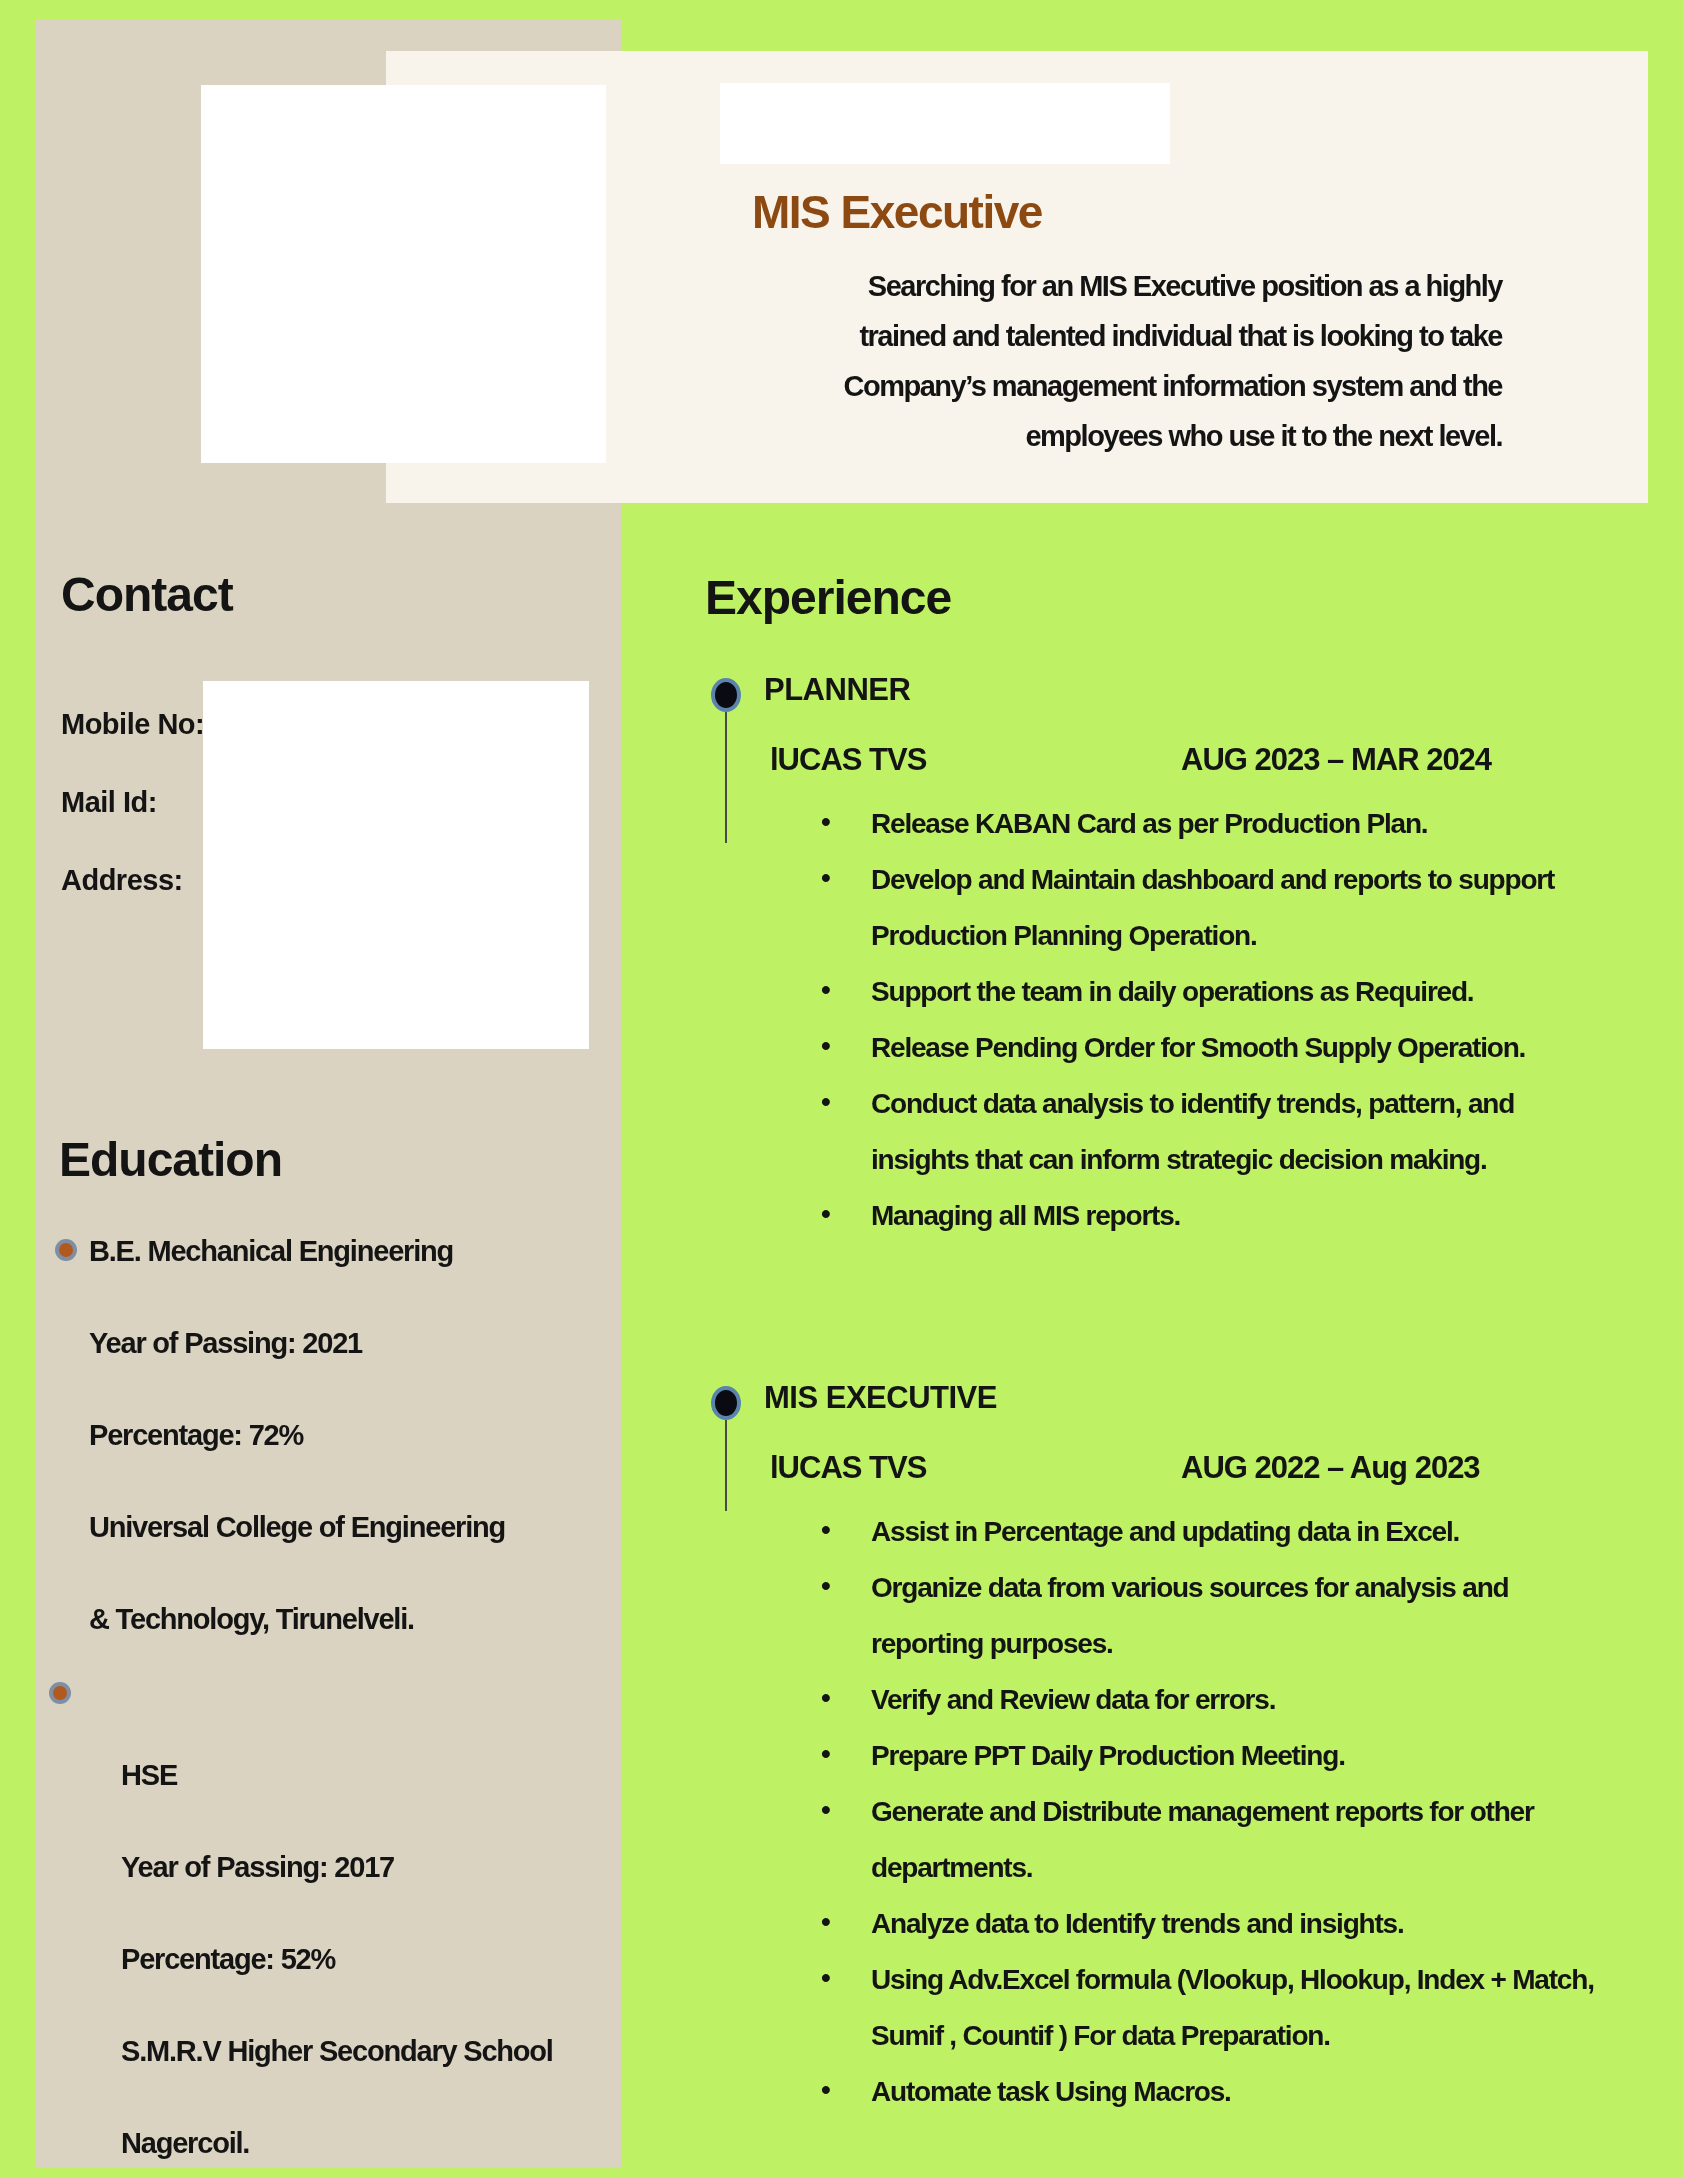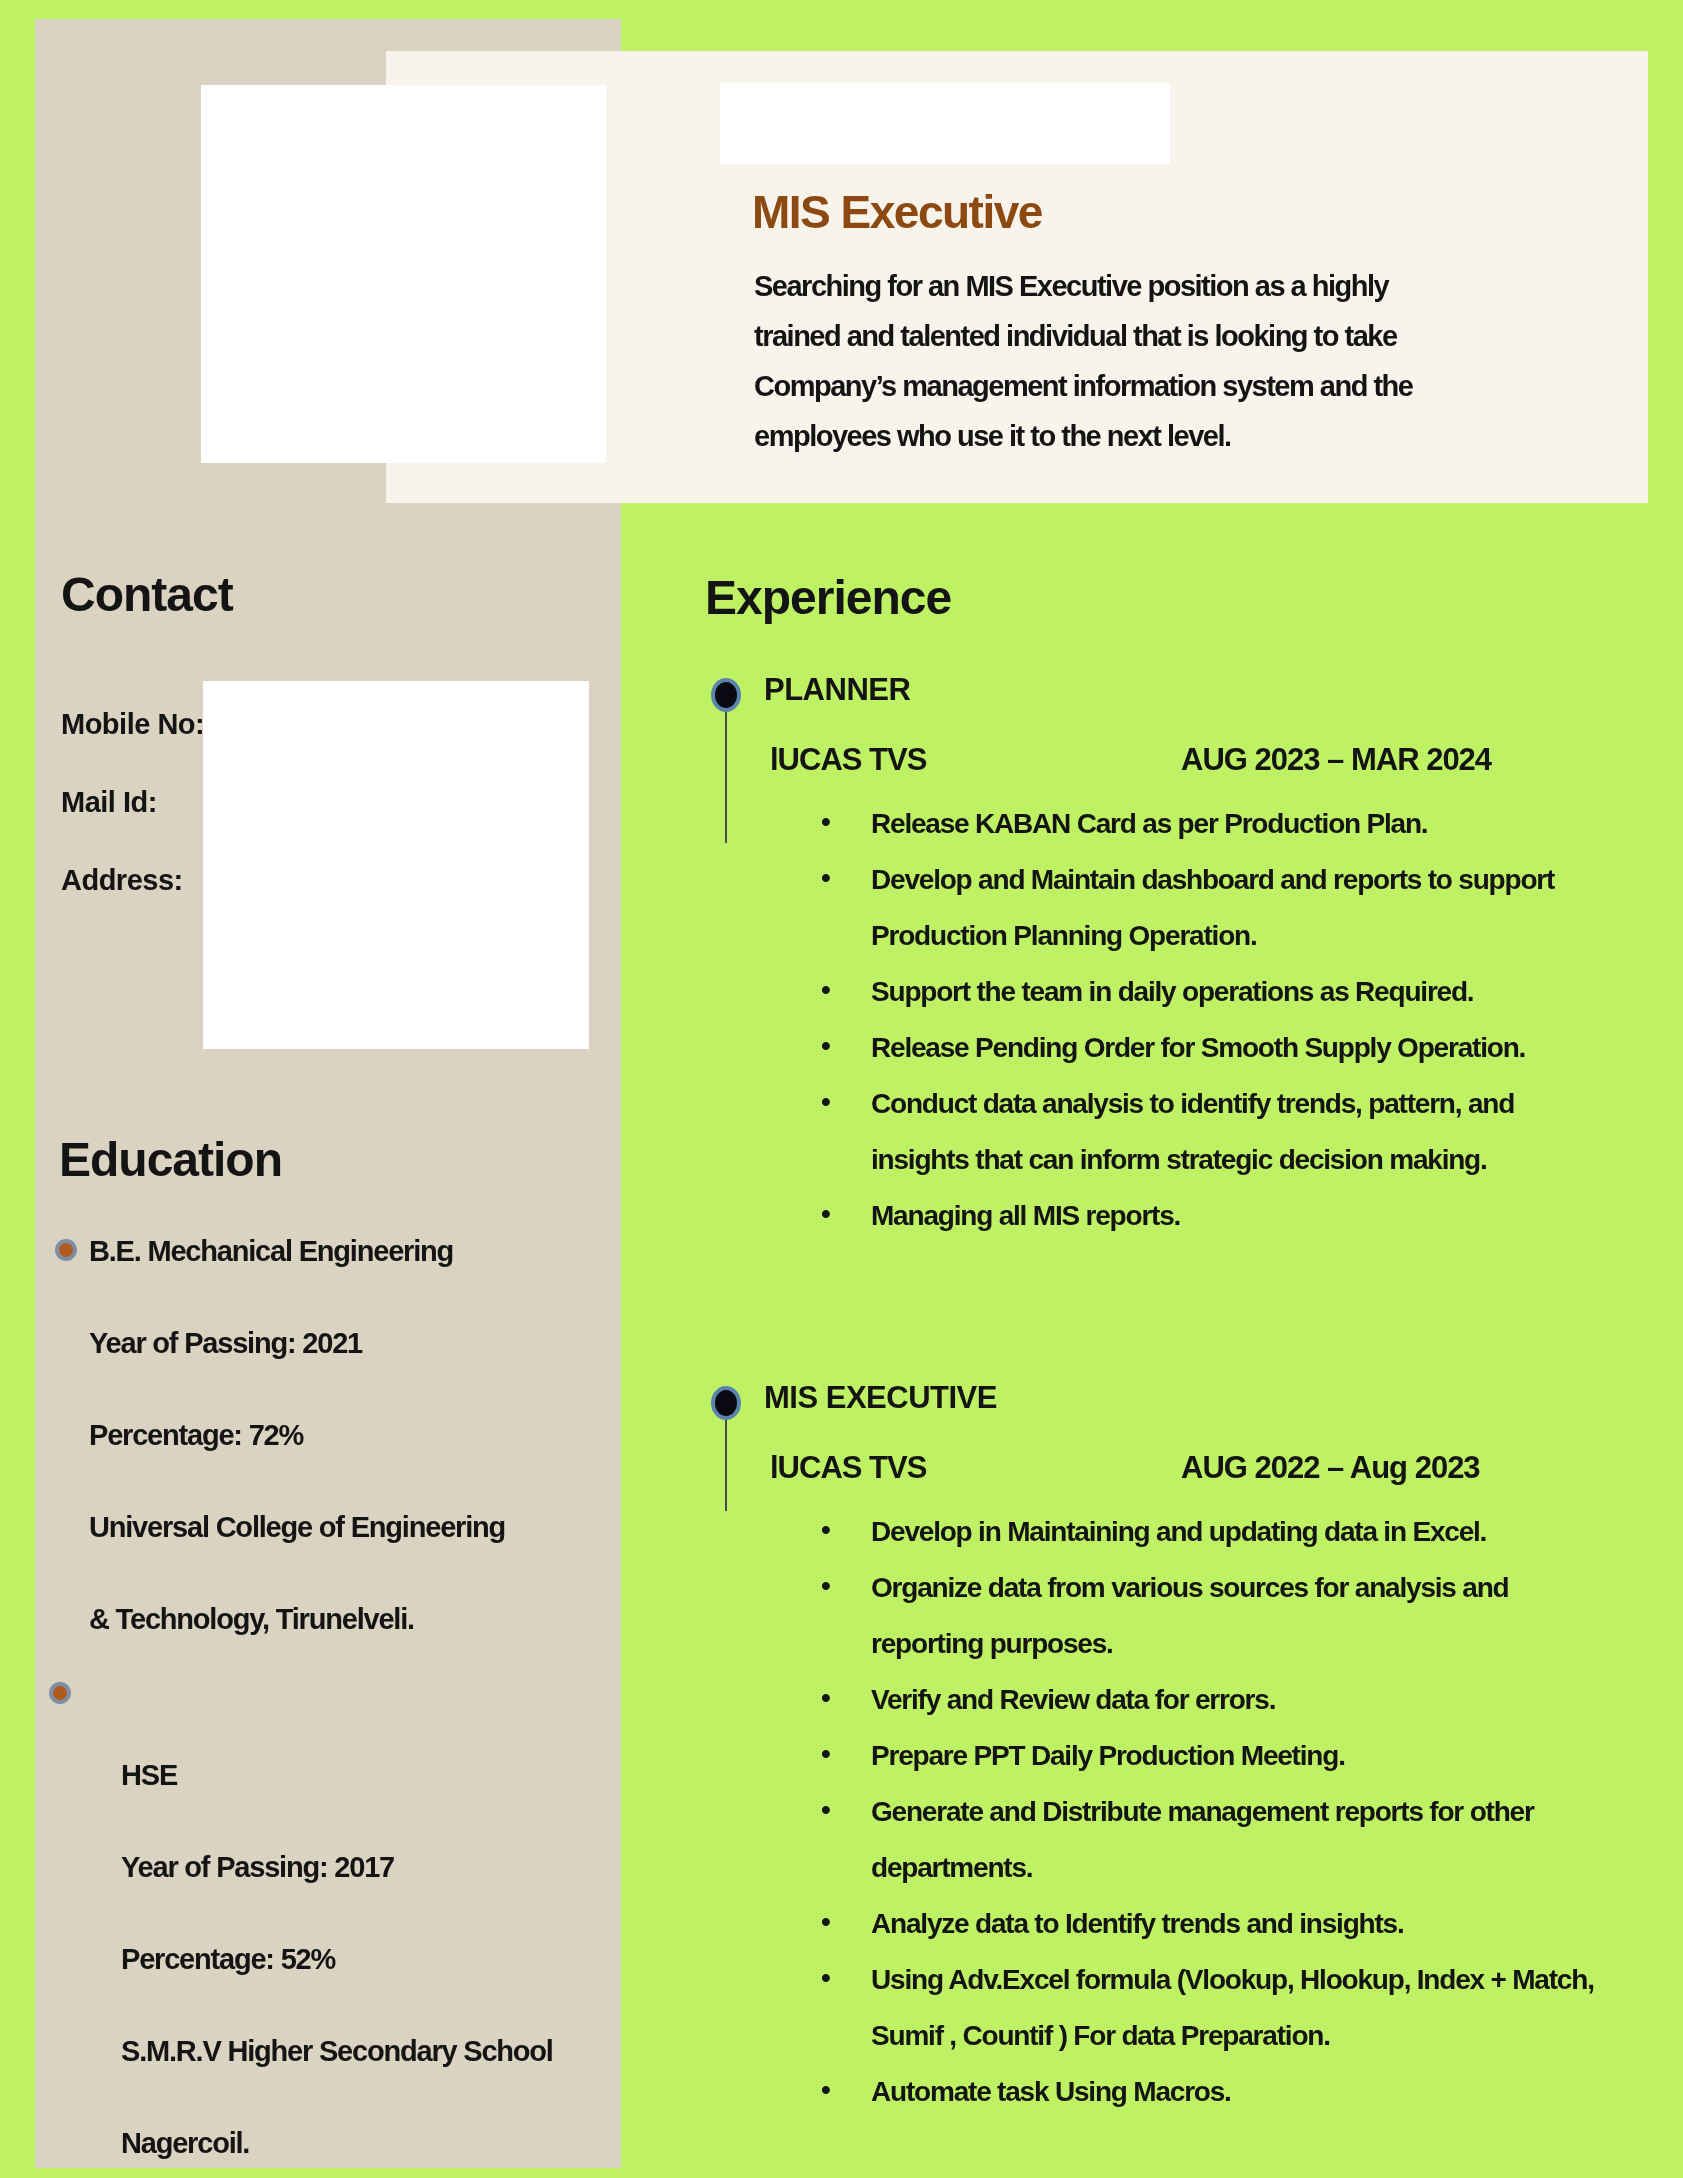--- a/index.html
+++ b/index.html
@@ -15,21 +15,21 @@
   .contact-box{left:203px;top:681px;width:386px;height:368px;background:#ffffff;}
 
   
   .heading{font-size:48px;letter-spacing:-1px;line-height:1.05;white-space:nowrap;}
   .h-contact{left:61px;top:570px;}
   .h-education{left:59px;top:1135px;}
   .h-experience{left:705px;top:573px;}
 
   
   .job-title-main{left:752px;top:185px;font-size:46px;letter-spacing:-1.5px;color:#8C4A12;white-space:nowrap;}
-  .objective{left:754px;top:268px;width:772px;}
+  .objective{left:730px;top:268px;width:772px;text-align:right;}
   .objective .line{height:50px;line-height:36px;font-size:29px;letter-spacing:-1.5px;white-space:nowrap;}
 
   
   #contact-fields{left:61px;top:686px;width:327px;margin-top:21px;}
   .contact-label{height:78px;line-height:34px;font-size:29px;letter-spacing:-0.5px;white-space:nowrap;}
 
   
   .edu-bullet{width:14px;height:14px;border-radius:50%;background:#B05A1D;border:4px solid #7E8FA5;}
   .edu-bullet-1{left:55px;top:1239px;}
   .edu-bullet-2{left:49px;top:1682px;}
@@ -123,21 +123,21 @@
 
   <div class="job job-2">
     <div class="marker"></div>
     <div class="tline"></div>
     <div class="jtitle">MIS EXECUTIVE</div>
     <div class="company-row">
       <span class="company">lUCAS TVS</span>
       <span class="dates">AUG 2022 – Aug 2023</span>
     </div>
     <div class="bullets">
-        <div class="b-line"><span class="dot">•</span><span>Develop in Maintaining and updating data in Excel.</span></div>
+        <div class="b-line"><span class="dot">•</span><span>Assist in Percentage and updating data in Excel.</span></div>
         <div class="b-line"><span class="dot">•</span><span>Organize data from various sources for analysis and</span></div>
         <div class="b-line"><span>reporting purposes.</span></div>
         <div class="b-line"><span class="dot">•</span><span>Verify and Review data for errors.</span></div>
         <div class="b-line"><span class="dot">•</span><span>Prepare PPT Daily Production Meeting.</span></div>
         <div class="b-line"><span class="dot">•</span><span>Generate and Distribute management reports for other</span></div>
         <div class="b-line"><span>departments.</span></div>
         <div class="b-line"><span class="dot">•</span><span>Analyze data to Identify trends and insights.</span></div>
         <div class="b-line"><span class="dot">•</span><span>Using Adv.Excel formula (Vlookup, Hlookup, Index + Match,</span></div>
         <div class="b-line"><span>Sumif , Countif ) For data Preparation.</span></div>
         <div class="b-line"><span class="dot">•</span><span>Automate task Using Macros.</span></div>

